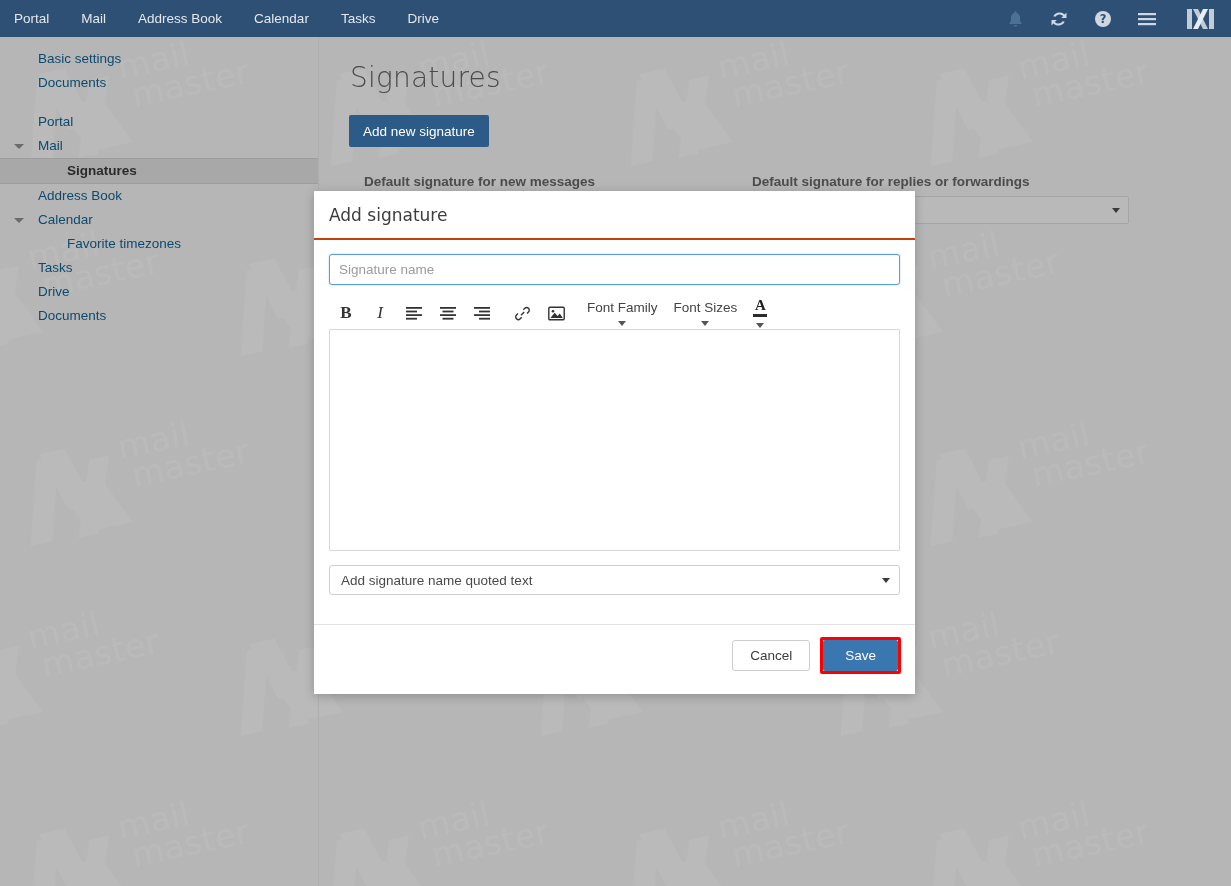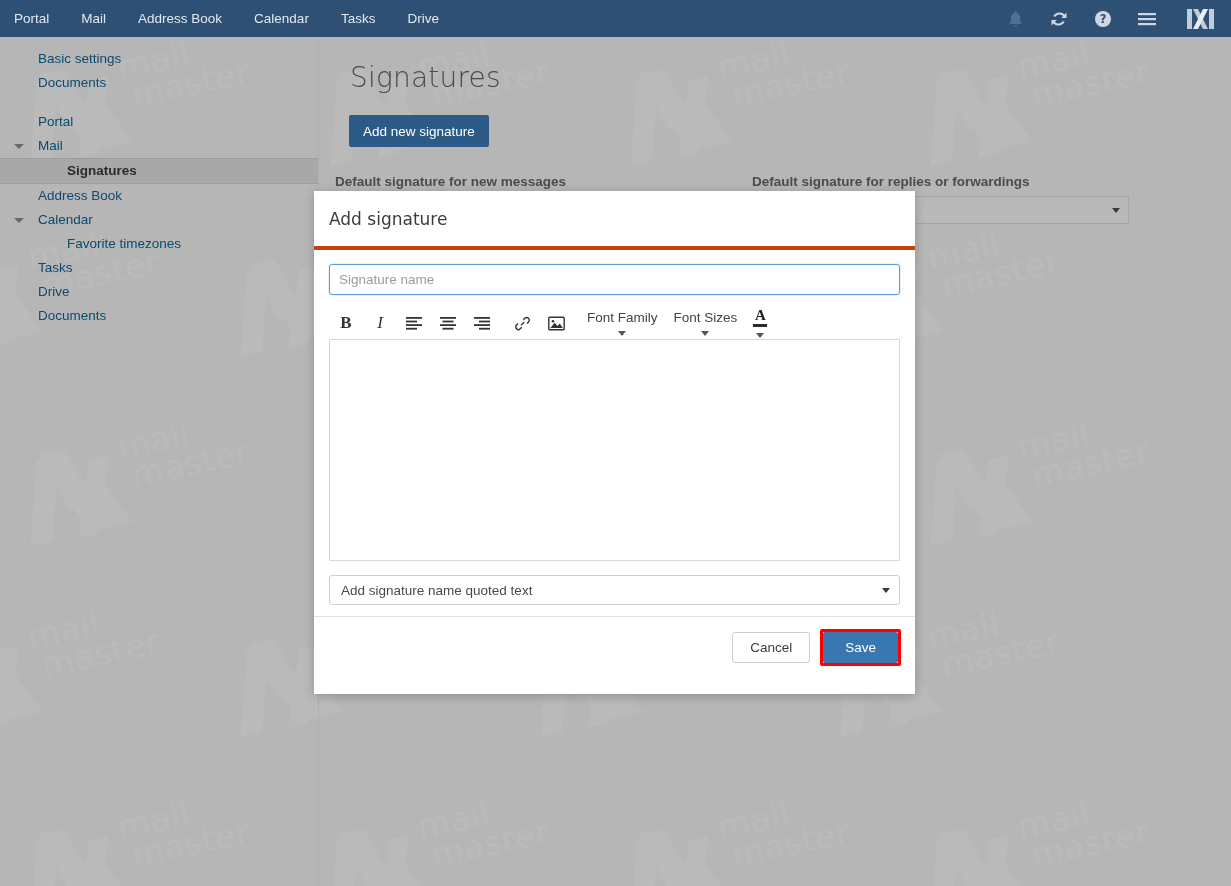--- a/index.html
+++ b/index.html
@@ -172,21 +172,21 @@
     border-radius: 2px;
     cursor: pointer;
   }
   .col-heading {
     position: absolute;
     top: 137px;
     font-size: 13.5px;
     font-weight: bold;
     color: #4c4c4c;
   }
-  #heading-new { left: 16px; }
+  #heading-new { left: 45px; }
   #heading-reply { left: 433px; }
   .bg-select {
     position: absolute;
     top: 159px;
     height: 28px;
     background: #b9b9b9;
     border: 1px solid #a5a5a5;
     border-radius: 2px;
     cursor: pointer;
   }
@@ -205,22 +205,22 @@
   
   #modal {
     position: absolute;
     left: 314px; top: 191px;
     width: 601px; height: 503px;
     background: #ffffff;
     z-index: 60;
     box-shadow: 0 2px 10px rgba(0,0,0,.22);
   }
   #modal-header {
-    height: 59px;
-    border-bottom: 4px solid #c2410c;
+    height: 49px;
+    border-bottom: 2px solid #c2410c;
     display: flex;
     align-items: center;
     padding-left: 15px;
   }
   #modal-title {
     font-size: 17px;
     color: #3c3c3c;
     font-weight: 400;
     font-family: "DejaVu Sans", sans-serif;
   }
@@ -324,21 +324,21 @@
     right: 9px; top: 50%;
     margin-top: -2px;
     width: 0; height: 0;
     border-left: 4px solid transparent;
     border-right: 4px solid transparent;
     border-top: 5px solid #3a3a3a;
   }
 
   #modal-footer {
     position: absolute;
-    left: 0; bottom: 16px;
+    left: 0; bottom: 8px;
     width: 601px;
     height: 62px;
     border-top: 1px solid #e2e2e2;
     display: flex;
     align-items: center;
     justify-content: flex-end;
     padding-right: 14px;
     gap: 10px;
   }
   #btn-cancel {

